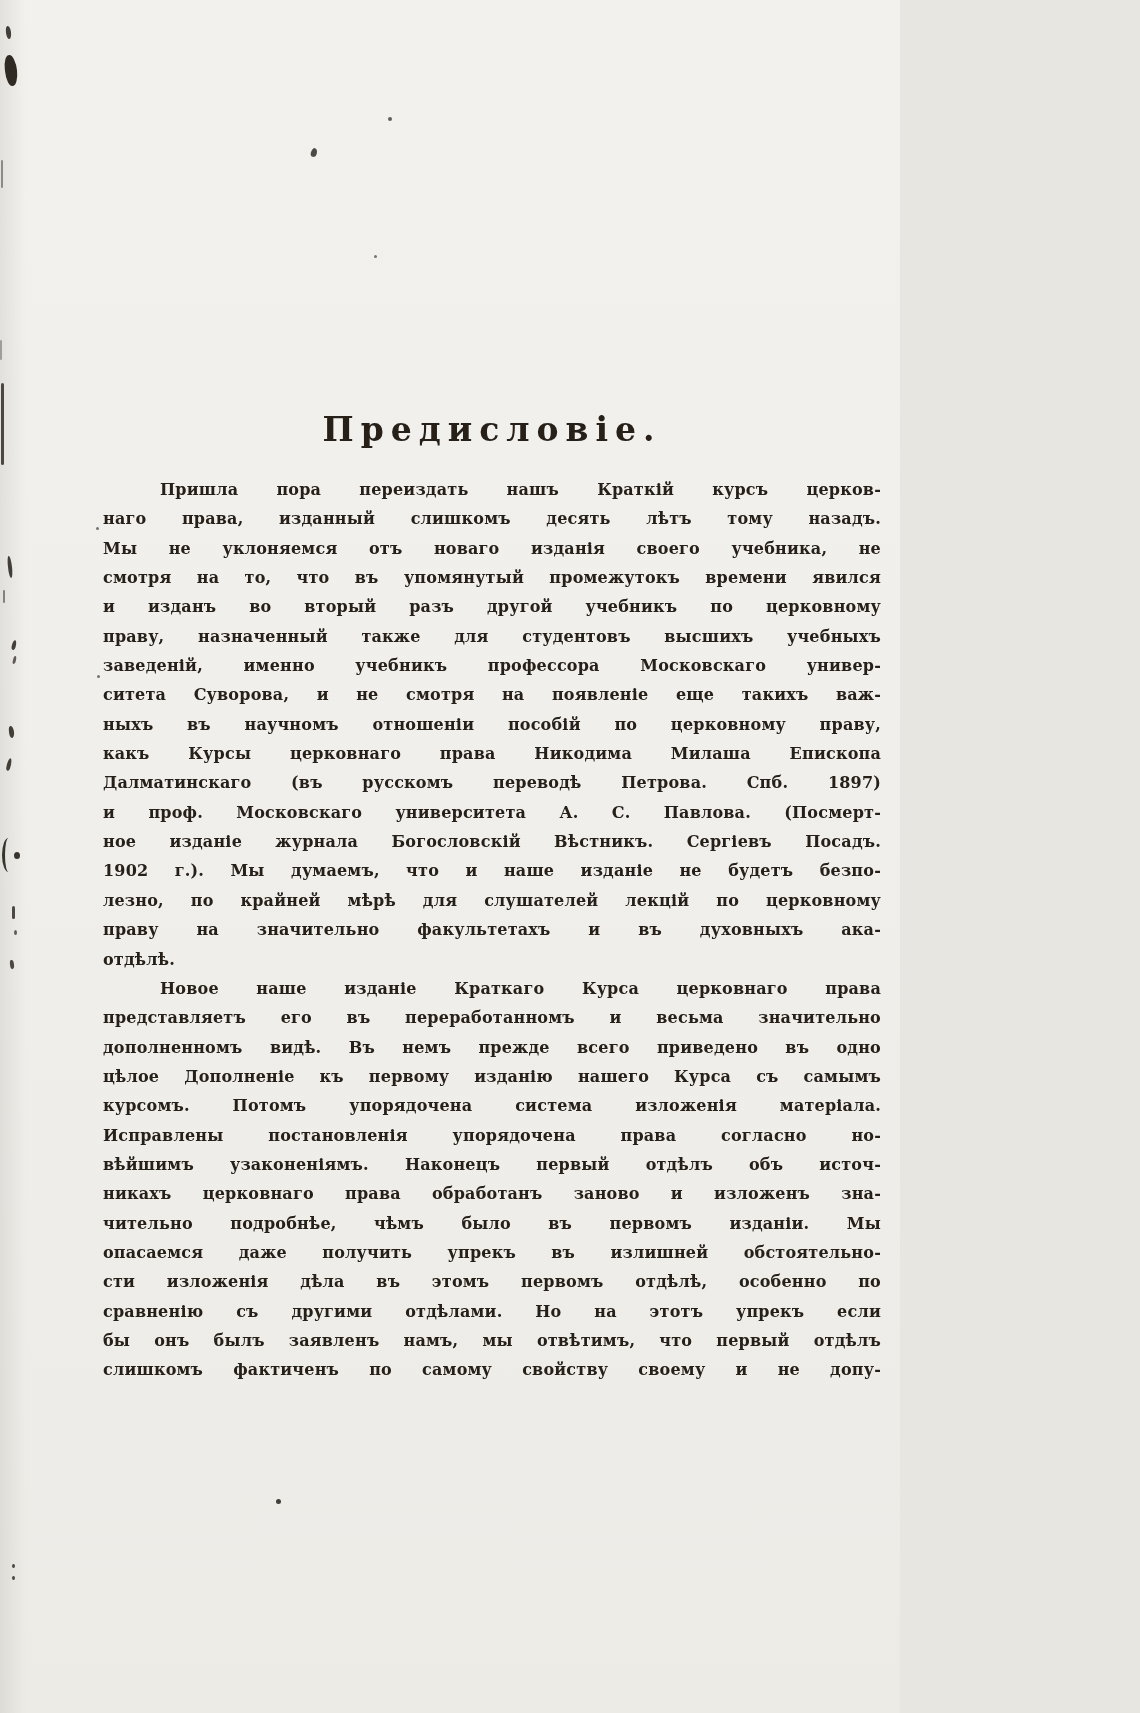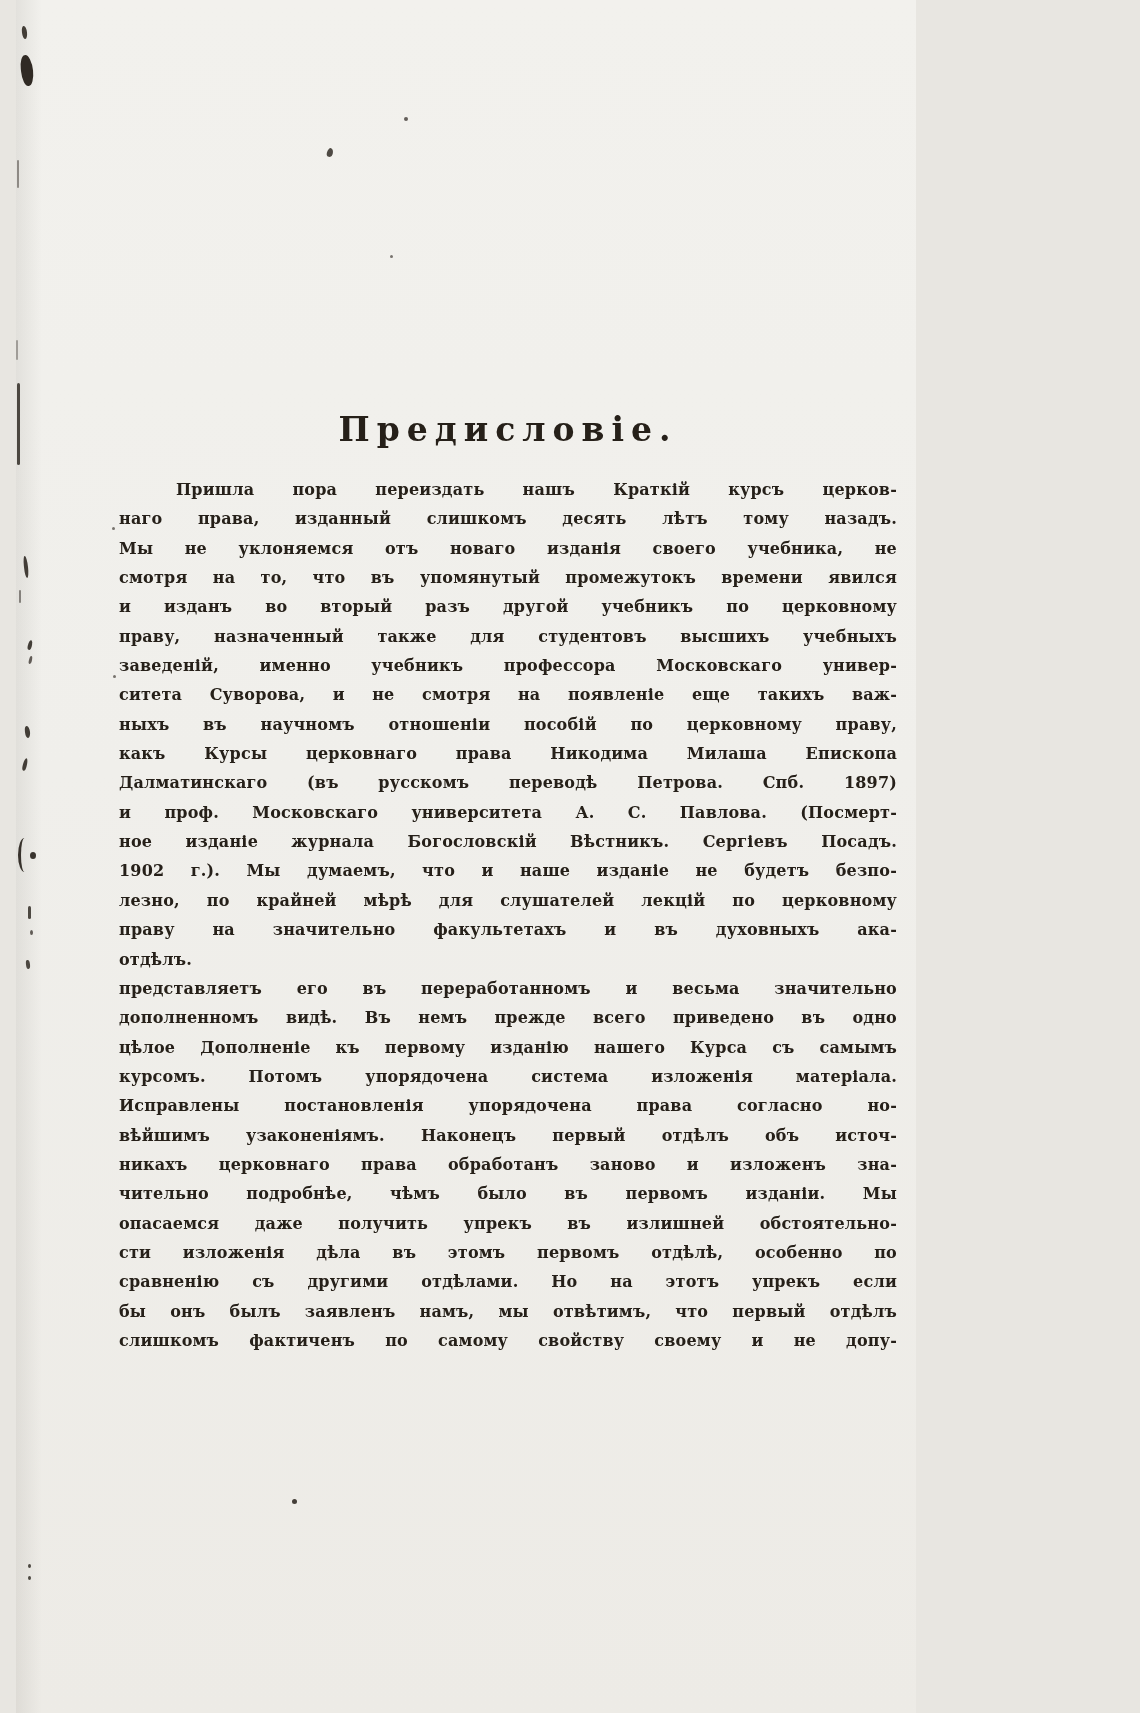--- a/index.html
+++ b/index.html
@@ -9,21 +9,21 @@
   body {
     width: 1140px;
     height: 1713px;
     position: relative;
     overflow: hidden;
     background: #e8e6e1;
     font-family: "DejaVu Serif", "Liberation Serif", serif;
   }
   .page {
     position: absolute;
-    left: 16px; top: 0;
+    left: 0; top: 0;
     width: 900px;
     height: 1713px;
     background: linear-gradient(180deg, #f2f1ed 0%, #f0efeb 45%, #edebe6 100%);
   }
   
   .binding-shade {
     position: absolute;
     left: 0; top: 0;
     width: 26px; height: 100%;
     background: linear-gradient(90deg, rgba(90,84,74,0.10), rgba(90,84,74,0));
@@ -89,21 +89,22 @@
         <div class="line">заведеній, именно учебникъ профессора Московскаго универ-</div>
         <div class="line">ситета Суворова, и не смотря на появленіе еще такихъ важ-</div>
         <div class="line">ныхъ въ научномъ отношеніи пособій по церковному праву,</div>
         <div class="line">какъ Курсы церковнаго права Никодима Милаша Епископа</div>
         <div class="line">Далматинскаго (въ русскомъ переводѣ Петрова. Спб. 1897)</div>
         <div class="line">и проф. Московскаго университета А. С. Павлова. (Посмерт-</div>
         <div class="line">ное изданіе журнала Богословскій Вѣстникъ. Сергіевъ Посадъ.</div>
         <div class="line">1902 г.). Мы думаемъ, что и наше изданіе не будетъ безпо-</div>
         <div class="line">лезно, по крайней мѣрѣ для слушателей лекцій по церковному</div>
         <div class="line">праву на значительно факультетахъ и въ духовныхъ ака-</div>
-        <div class="line no-justify">отдѣлъ.</div>
+        <div class="line no-justify">отдѣлѣ.</div>
+        <div class="line indent">Новое наше изданіе Краткаго Курса церковнаго права</div>
         <div class="line">представляетъ его въ переработанномъ и весьма значительно</div>
         <div class="line">дополненномъ видѣ. Въ немъ прежде всего приведено въ одно</div>
         <div class="line">цѣлое Дополненіе къ первому изданію нашего Курса съ самымъ</div>
         <div class="line">курсомъ. Потомъ упорядочена система изложенія матеріала.</div>
         <div class="line">Исправлены постановленія упорядочена права согласно но-</div>
         <div class="line">вѣйшимъ узаконеніямъ. Наконецъ первый отдѣлъ объ источ-</div>
         <div class="line">никахъ церковнаго права обработанъ заново и изложенъ зна-</div>
         <div class="line">чительно подробнѣе, чѣмъ было въ первомъ изданіи. Мы</div>
         <div class="line">опасаемся даже получить упрекъ въ излишней обстоятельно-</div>
         <div class="line">сти изложенія дѣла въ этомъ первомъ отдѣлѣ, особенно по</div>

